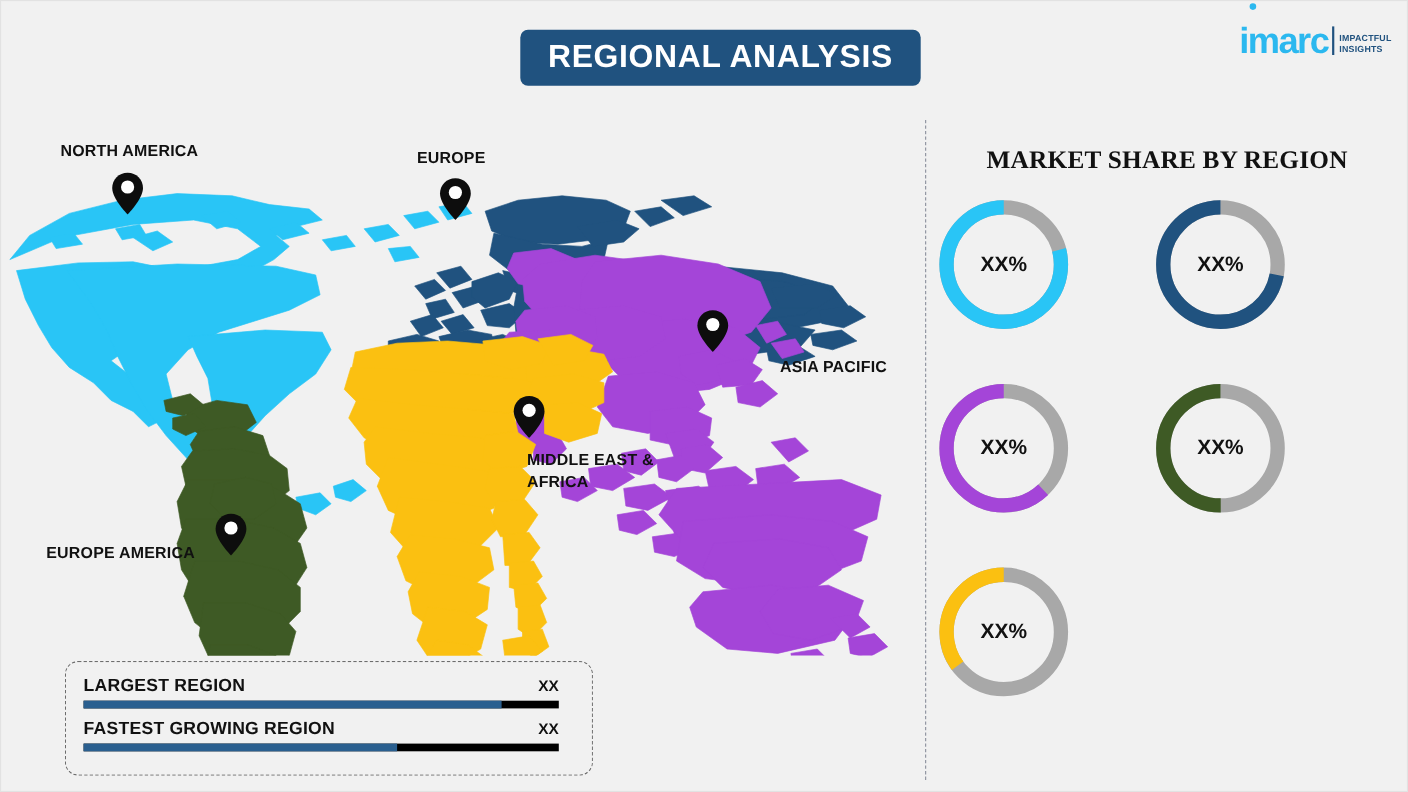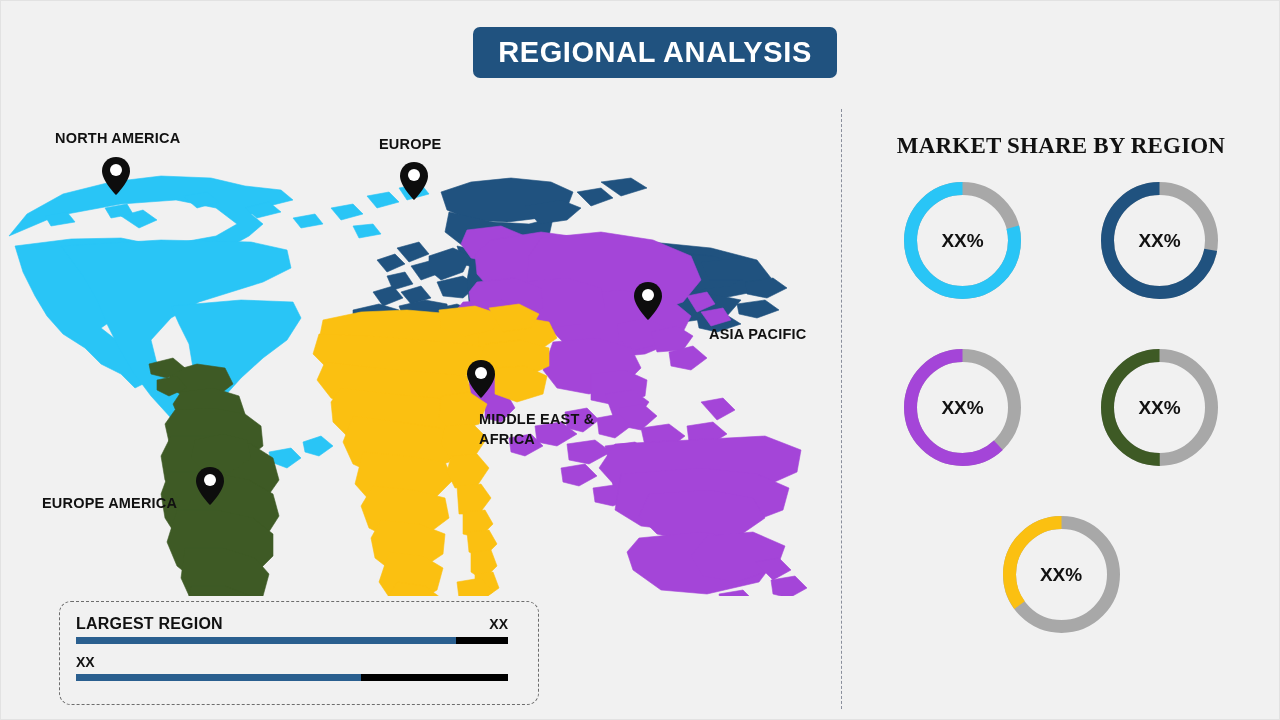--- a/index.html
+++ b/index.html
@@ -191,21 +191,20 @@
     letter-spacing: 0.2px;
     font-family: Liberation Serif, serif;
   }
   .donut-grid {
     position: absolute;
     left: 0;
     top: 58px;
     width: 424px;
     display: flex;
     flex-wrap: wrap;
-    justify-content: center;
     gap: 40px 70px;
   }
   .donut {
     position: relative;
     width: 127px;
     height: 127px;
   }
   .donut svg { display: block; }
   .donut-label {
     position: absolute;
@@ -221,20 +220,29 @@
 </style>
 </head>
 <body>
 
 <div id="canvas">
 
   <div class="title-banner">
     <span class="title-text">REGIONAL ANALYSIS</span>
   </div>
 
+  <div class="logo">
+    <div class="logo-word">imarc</div>
+    <div class="logo-dot"></div>
+    <div class="logo-rule"></div>
+    <div class="logo-tag">
+      <span>IMPACTFUL</span>
+      <span>INSIGHTS</span>
+    </div>
+  </div>
 
   <div class="divider"></div>
 
   <div class="map-area">
     <svg class="map-svg" viewBox="0 0 830 500">
       <g fill="#29c5f6" stroke="#29c5f6" stroke-width="0.6">
         <path d="M8 140 L55 120 L120 108 L175 104 L215 112 L236 128 L215 140 L182 146 L150 152 L160 165
                  L196 160 L230 150 L248 140 L262 128 L250 118 L268 110 L292 104 L280 94 L244 90 L210 82
                  L160 80 L110 86 L62 98 L26 118 Z"></path>
         <path d="M14 150 L70 143 L120 142 L160 150 L150 168 L118 176 L128 190 L160 186 L170 200
@@ -435,20 +443,21 @@
       <div class="legend-top">
         <span class="legend-label">LARGEST REGION</span>
         <span class="legend-value">XX</span>
       </div>
       <div class="legend-bar">
         <div class="legend-bar-fill" id="legend-fill-0" style="width: 88%; background: rgb(42, 95, 143);"></div>
       </div>
     </div>
     <div class="legend-row">
       <div class="legend-top">
+        <span class="legend-label">FASTEST GROWING REGION</span>
         <span class="legend-value">XX</span>
       </div>
       <div class="legend-bar">
         <div class="legend-bar-fill" id="legend-fill-1" style="width: 66%; background: rgb(42, 95, 143);"></div>
       </div>
     </div>
   </div>
 
   <div class="donut-panel">
     <div class="donut-heading">MARKET SHARE BY REGION</div>

